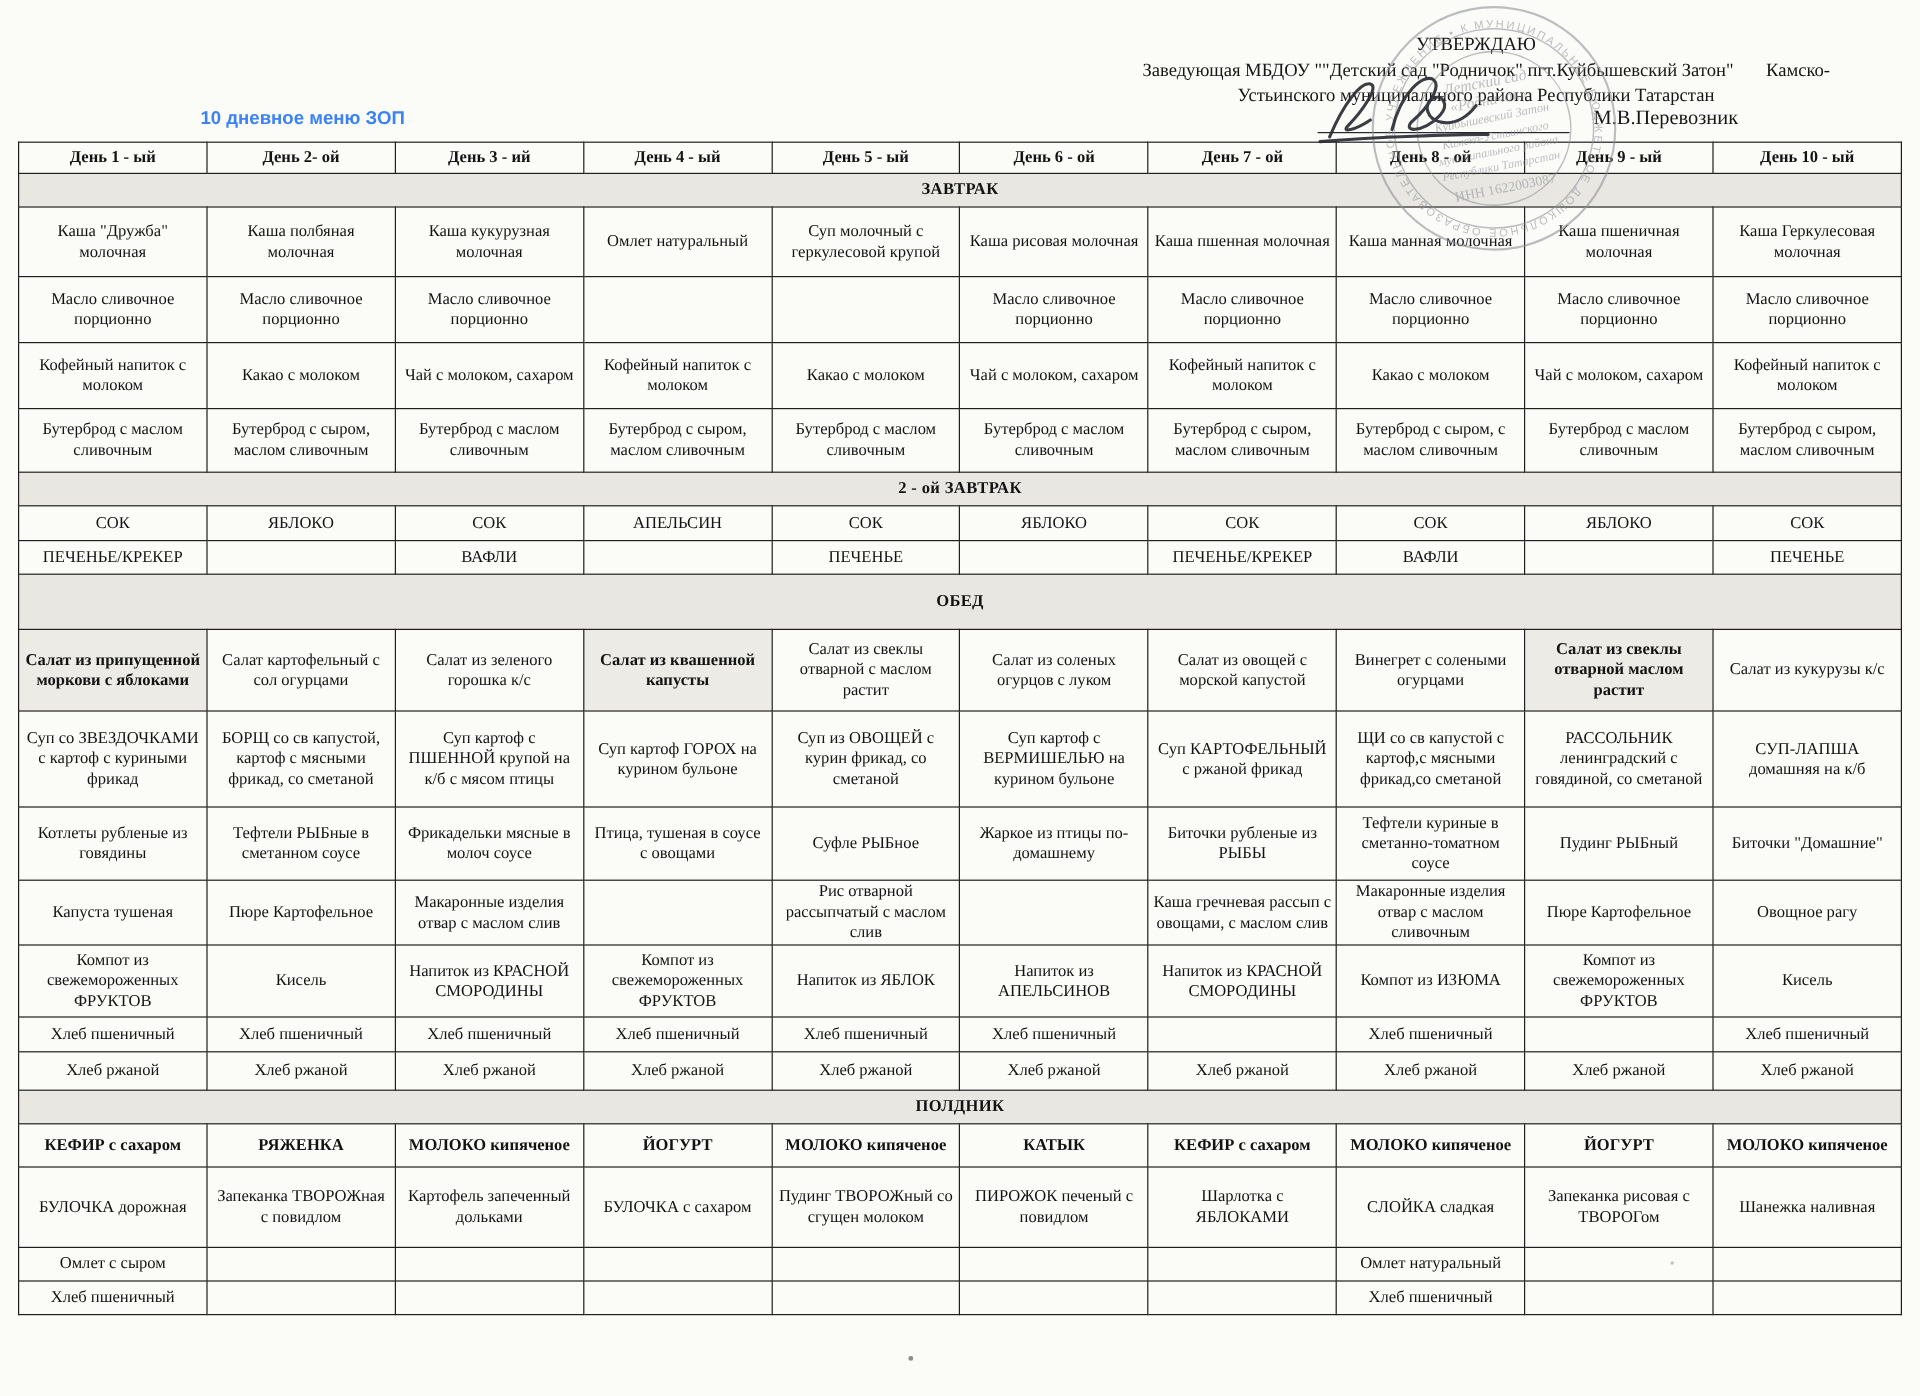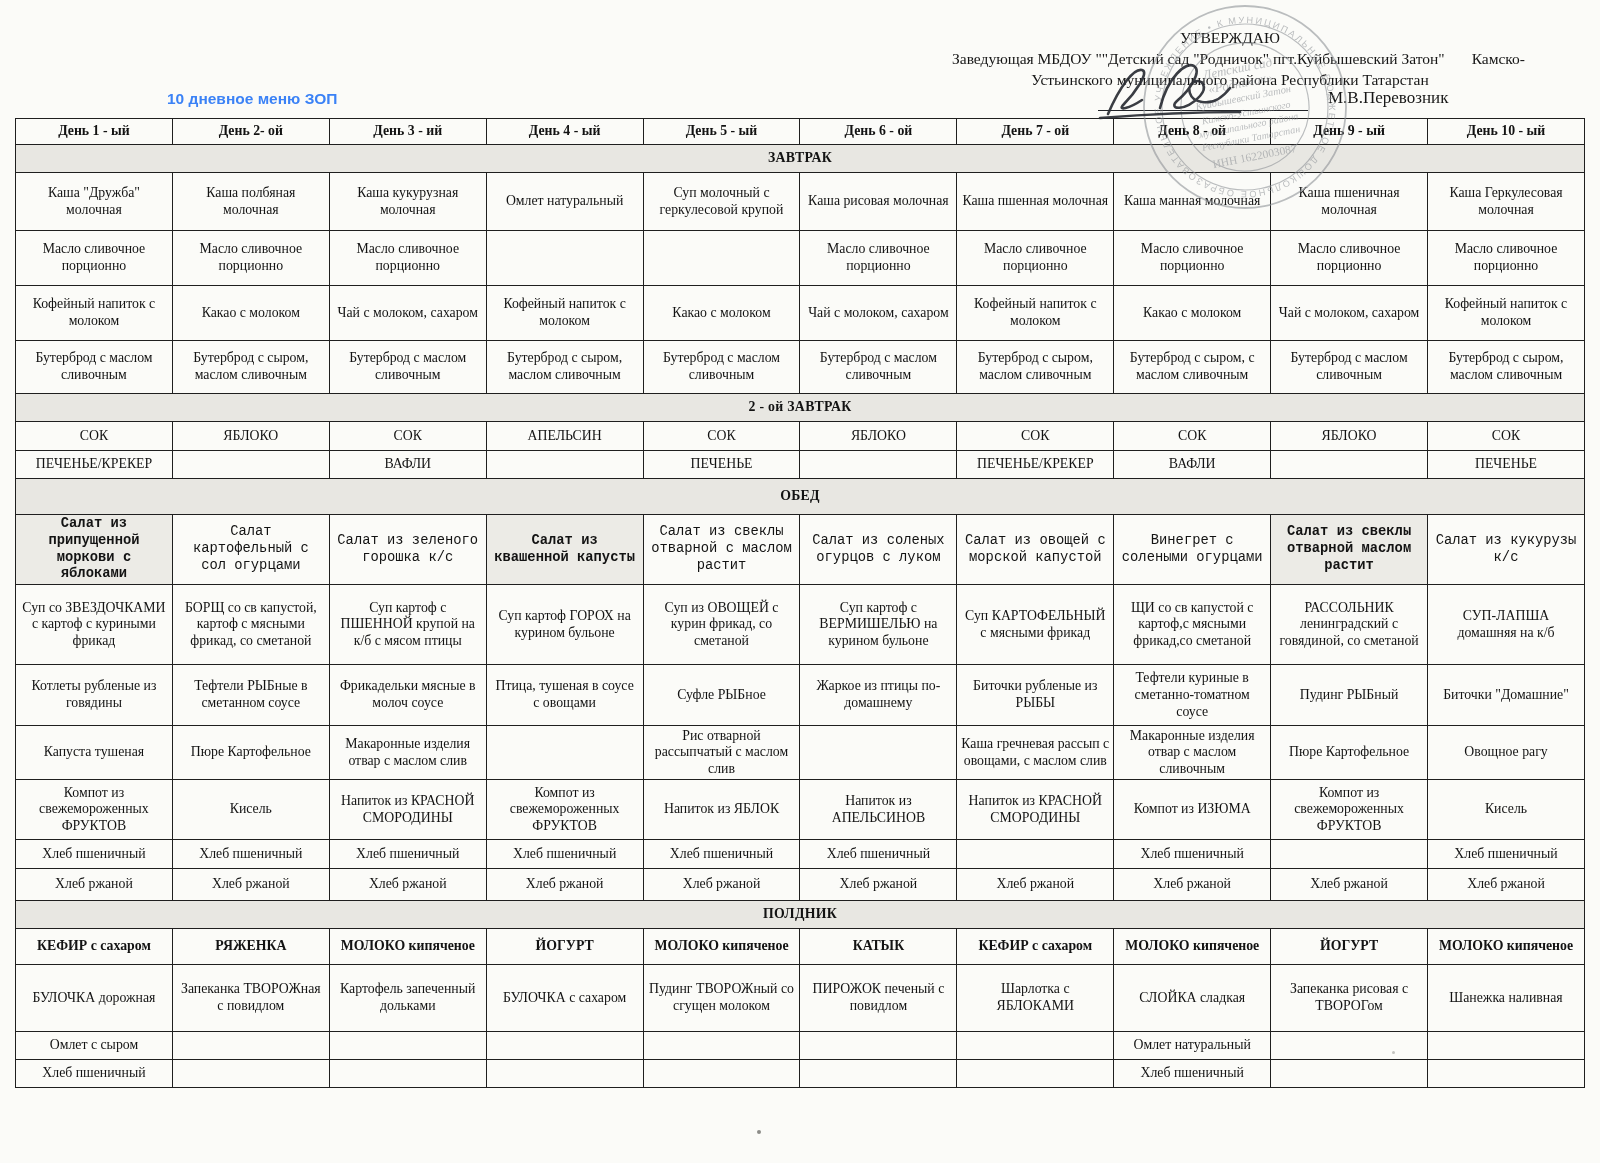--- a/index.html
+++ b/index.html
@@ -204,43 +204,43 @@
         <td></td>
         <td>ВАФЛИ</td>
         <td></td>
         <td>ПЕЧЕНЬЕ</td>
         <td></td>
         <td>ПЕЧЕНЬЕ/КРЕКЕР</td>
         <td>ВАФЛИ</td>
         <td></td>
         <td>ПЕЧЕНЬЕ</td>
       </tr>
-      <tr style="height: 36px;">
+      <tr style="height: 46px;">
         <td colspan="10" class="band">ОБЕД</td>
       </tr>
-      <tr style="height: 68px; font-family: Liberation Mono, monospace;">
+      <tr style="height: 68px;">
         <td class="em">Салат из припущенной моркови с яблоками</td>
         <td>Салат картофельный с сол огурцами</td>
         <td>Салат из зеленого горошка к/с</td>
         <td class="em">Салат из квашенной капусты</td>
         <td>Салат из свеклы отварной с маслом растит</td>
         <td>Салат из соленых огурцов с луком</td>
         <td>Салат из овощей с морской капустой</td>
         <td>Винегрет с солеными огурцами</td>
         <td class="em">Салат из свеклы отварной маслом растит</td>
         <td>Салат из кукурузы к/с</td>
       </tr>
       <tr style="height: 80px;">
         <td>Суп со ЗВЕЗДОЧКАМИ с картоф с куриными фрикад</td>
         <td>БОРЩ  со св капустой, картоф с мясными фрикад,  со сметаной</td>
         <td>Суп картоф с ПШЕННОЙ крупой на к/б с мясом птицы</td>
         <td>Суп картоф ГОРОХ на курином бульоне</td>
         <td>Суп из ОВОЩЕЙ с курин фрикад,  со сметаной</td>
         <td>Суп картоф с ВЕРМИШЕЛЬЮ на курином бульоне</td>
-        <td>Суп КАРТОФЕЛЬНЫЙ с мясными фрикад</td>
+        <td>Суп КАРТОФЕЛЬНЫЙ с ржаной фрикад</td>
         <td>ЩИ со св капустой с картоф,с мясными фрикад,со сметаной</td>
         <td>РАССОЛЬНИК ленинградский с говядиной, со сметаной</td>
         <td>СУП-ЛАПША домашняя на к/б</td>
       </tr>
       <tr style="height: 61px;">
         <td>Котлеты рубленые из говядины</td>
         <td>Тефтели РЫБные в сметанном соусе</td>
         <td>Фрикадельки мясные в молоч соусе</td>
         <td>Птица, тушеная в соусе с овощами</td>
         <td>Суфле РЫБное</td>

